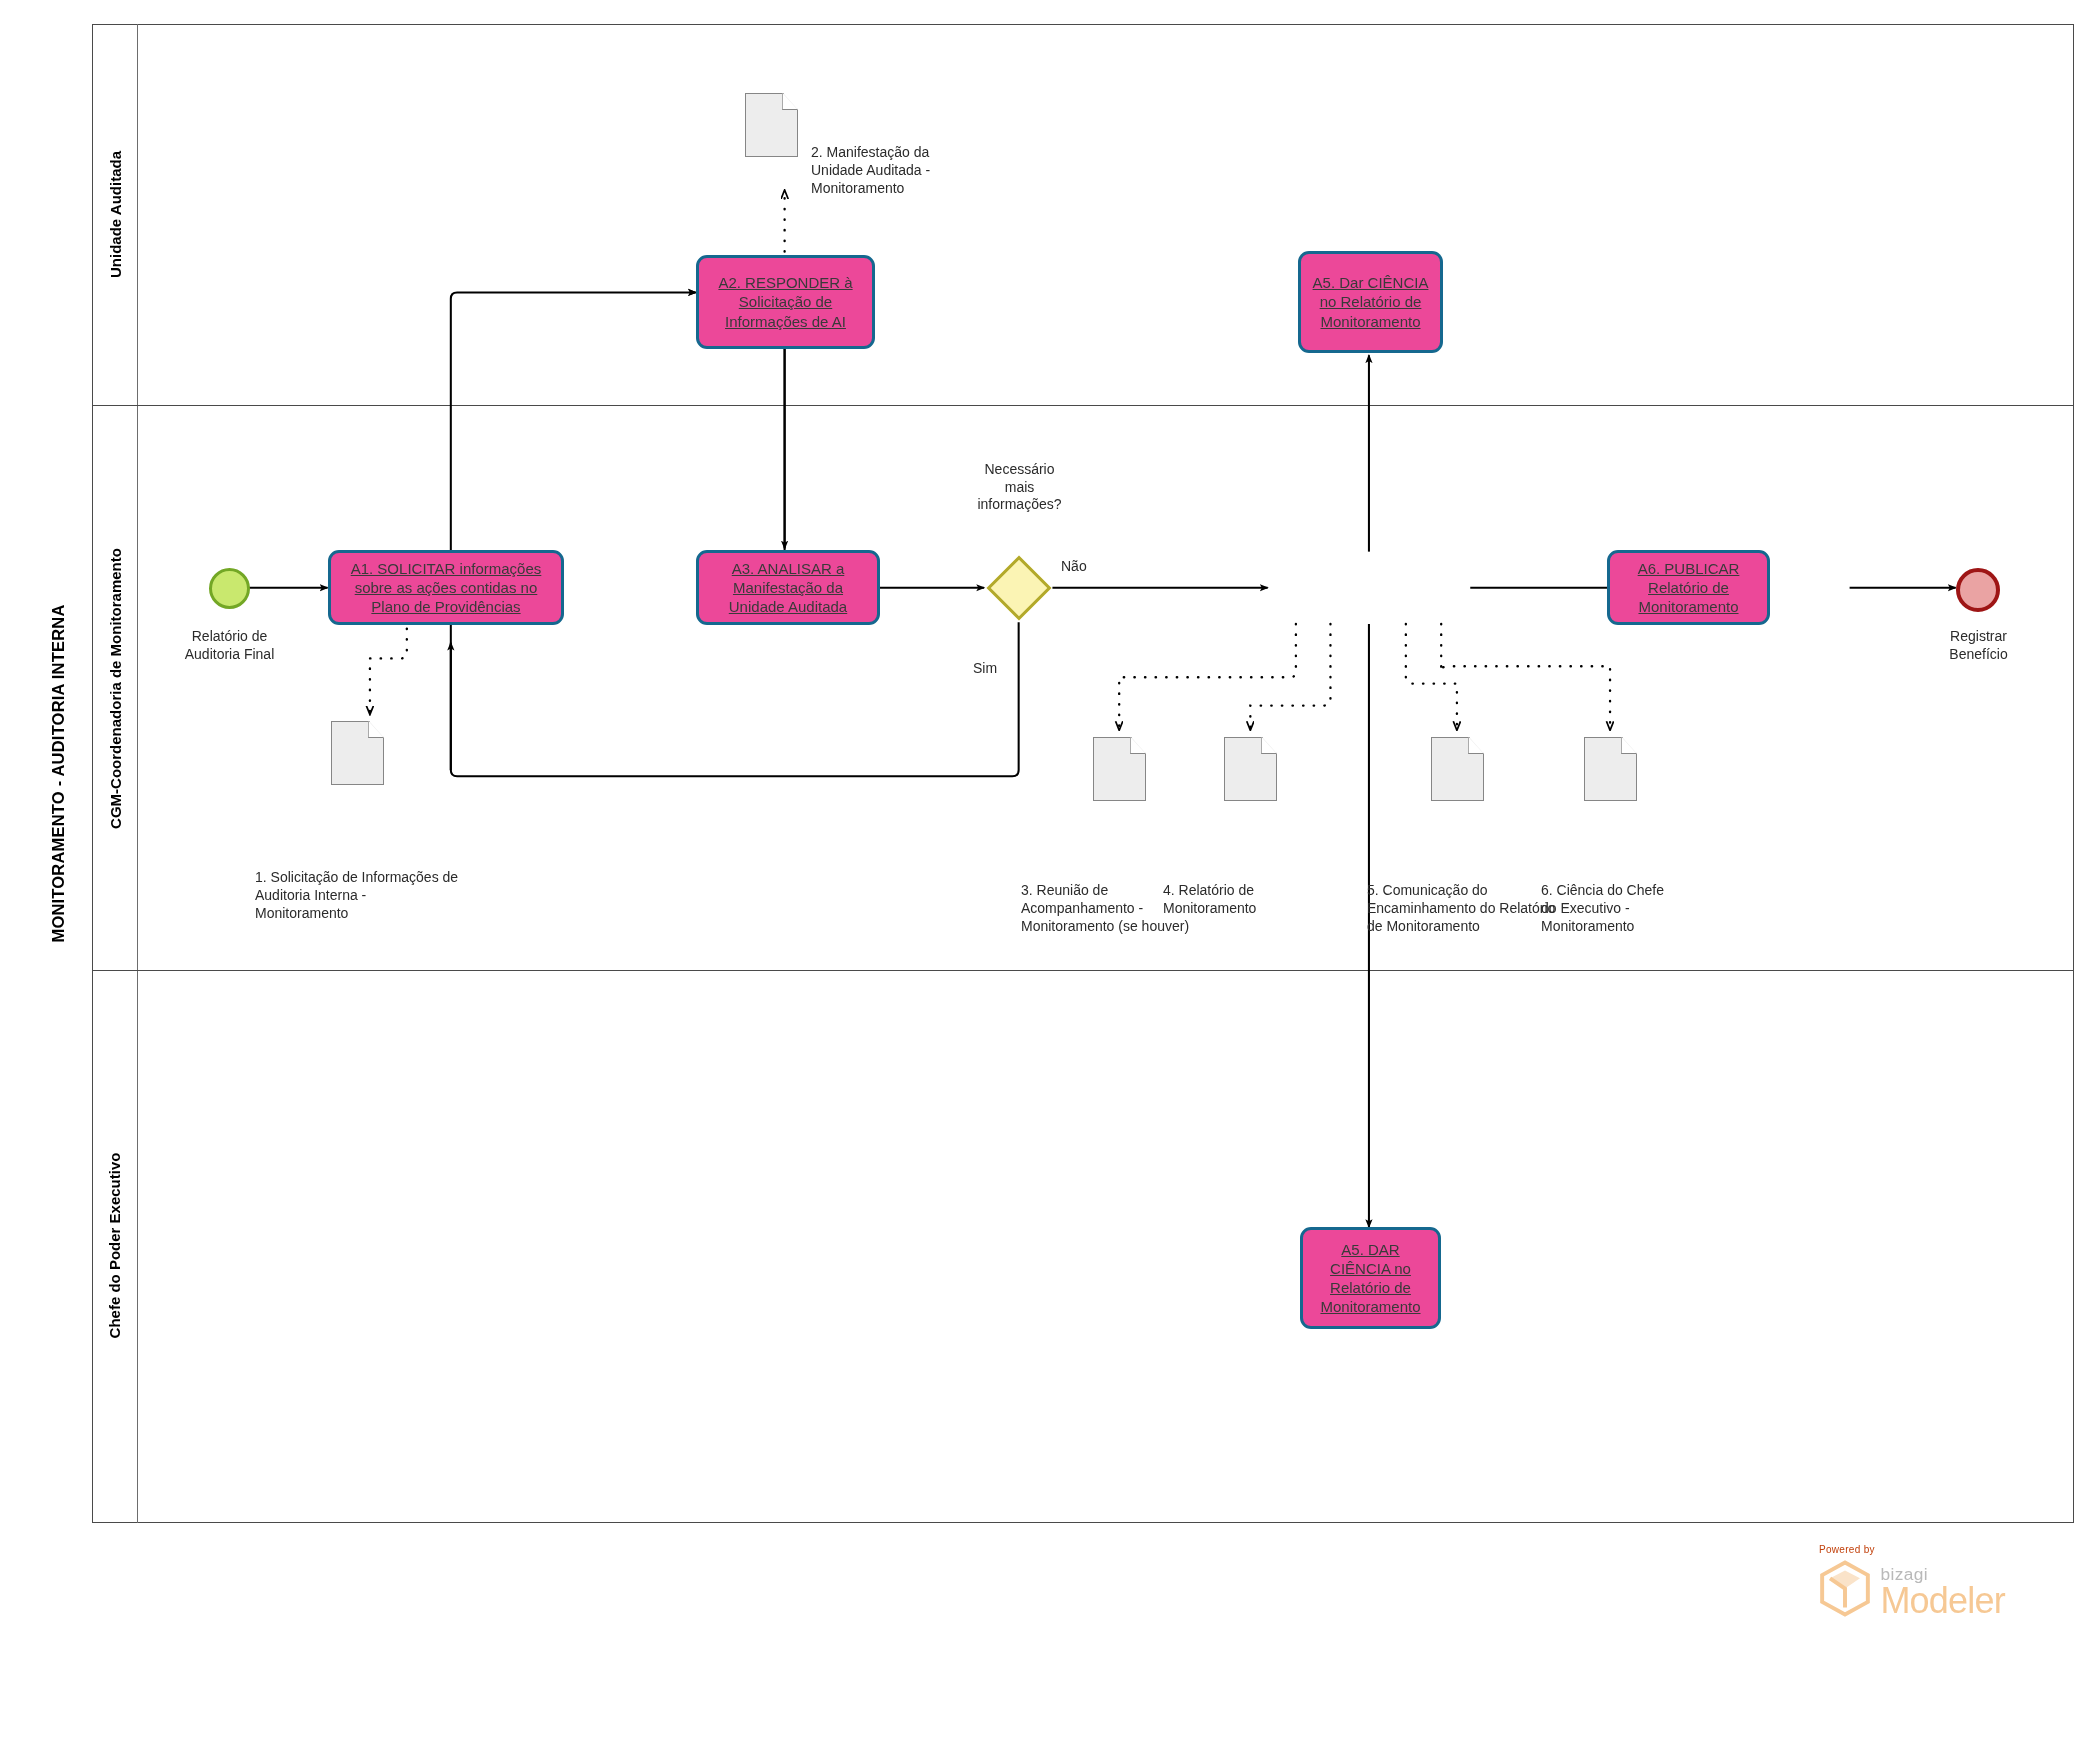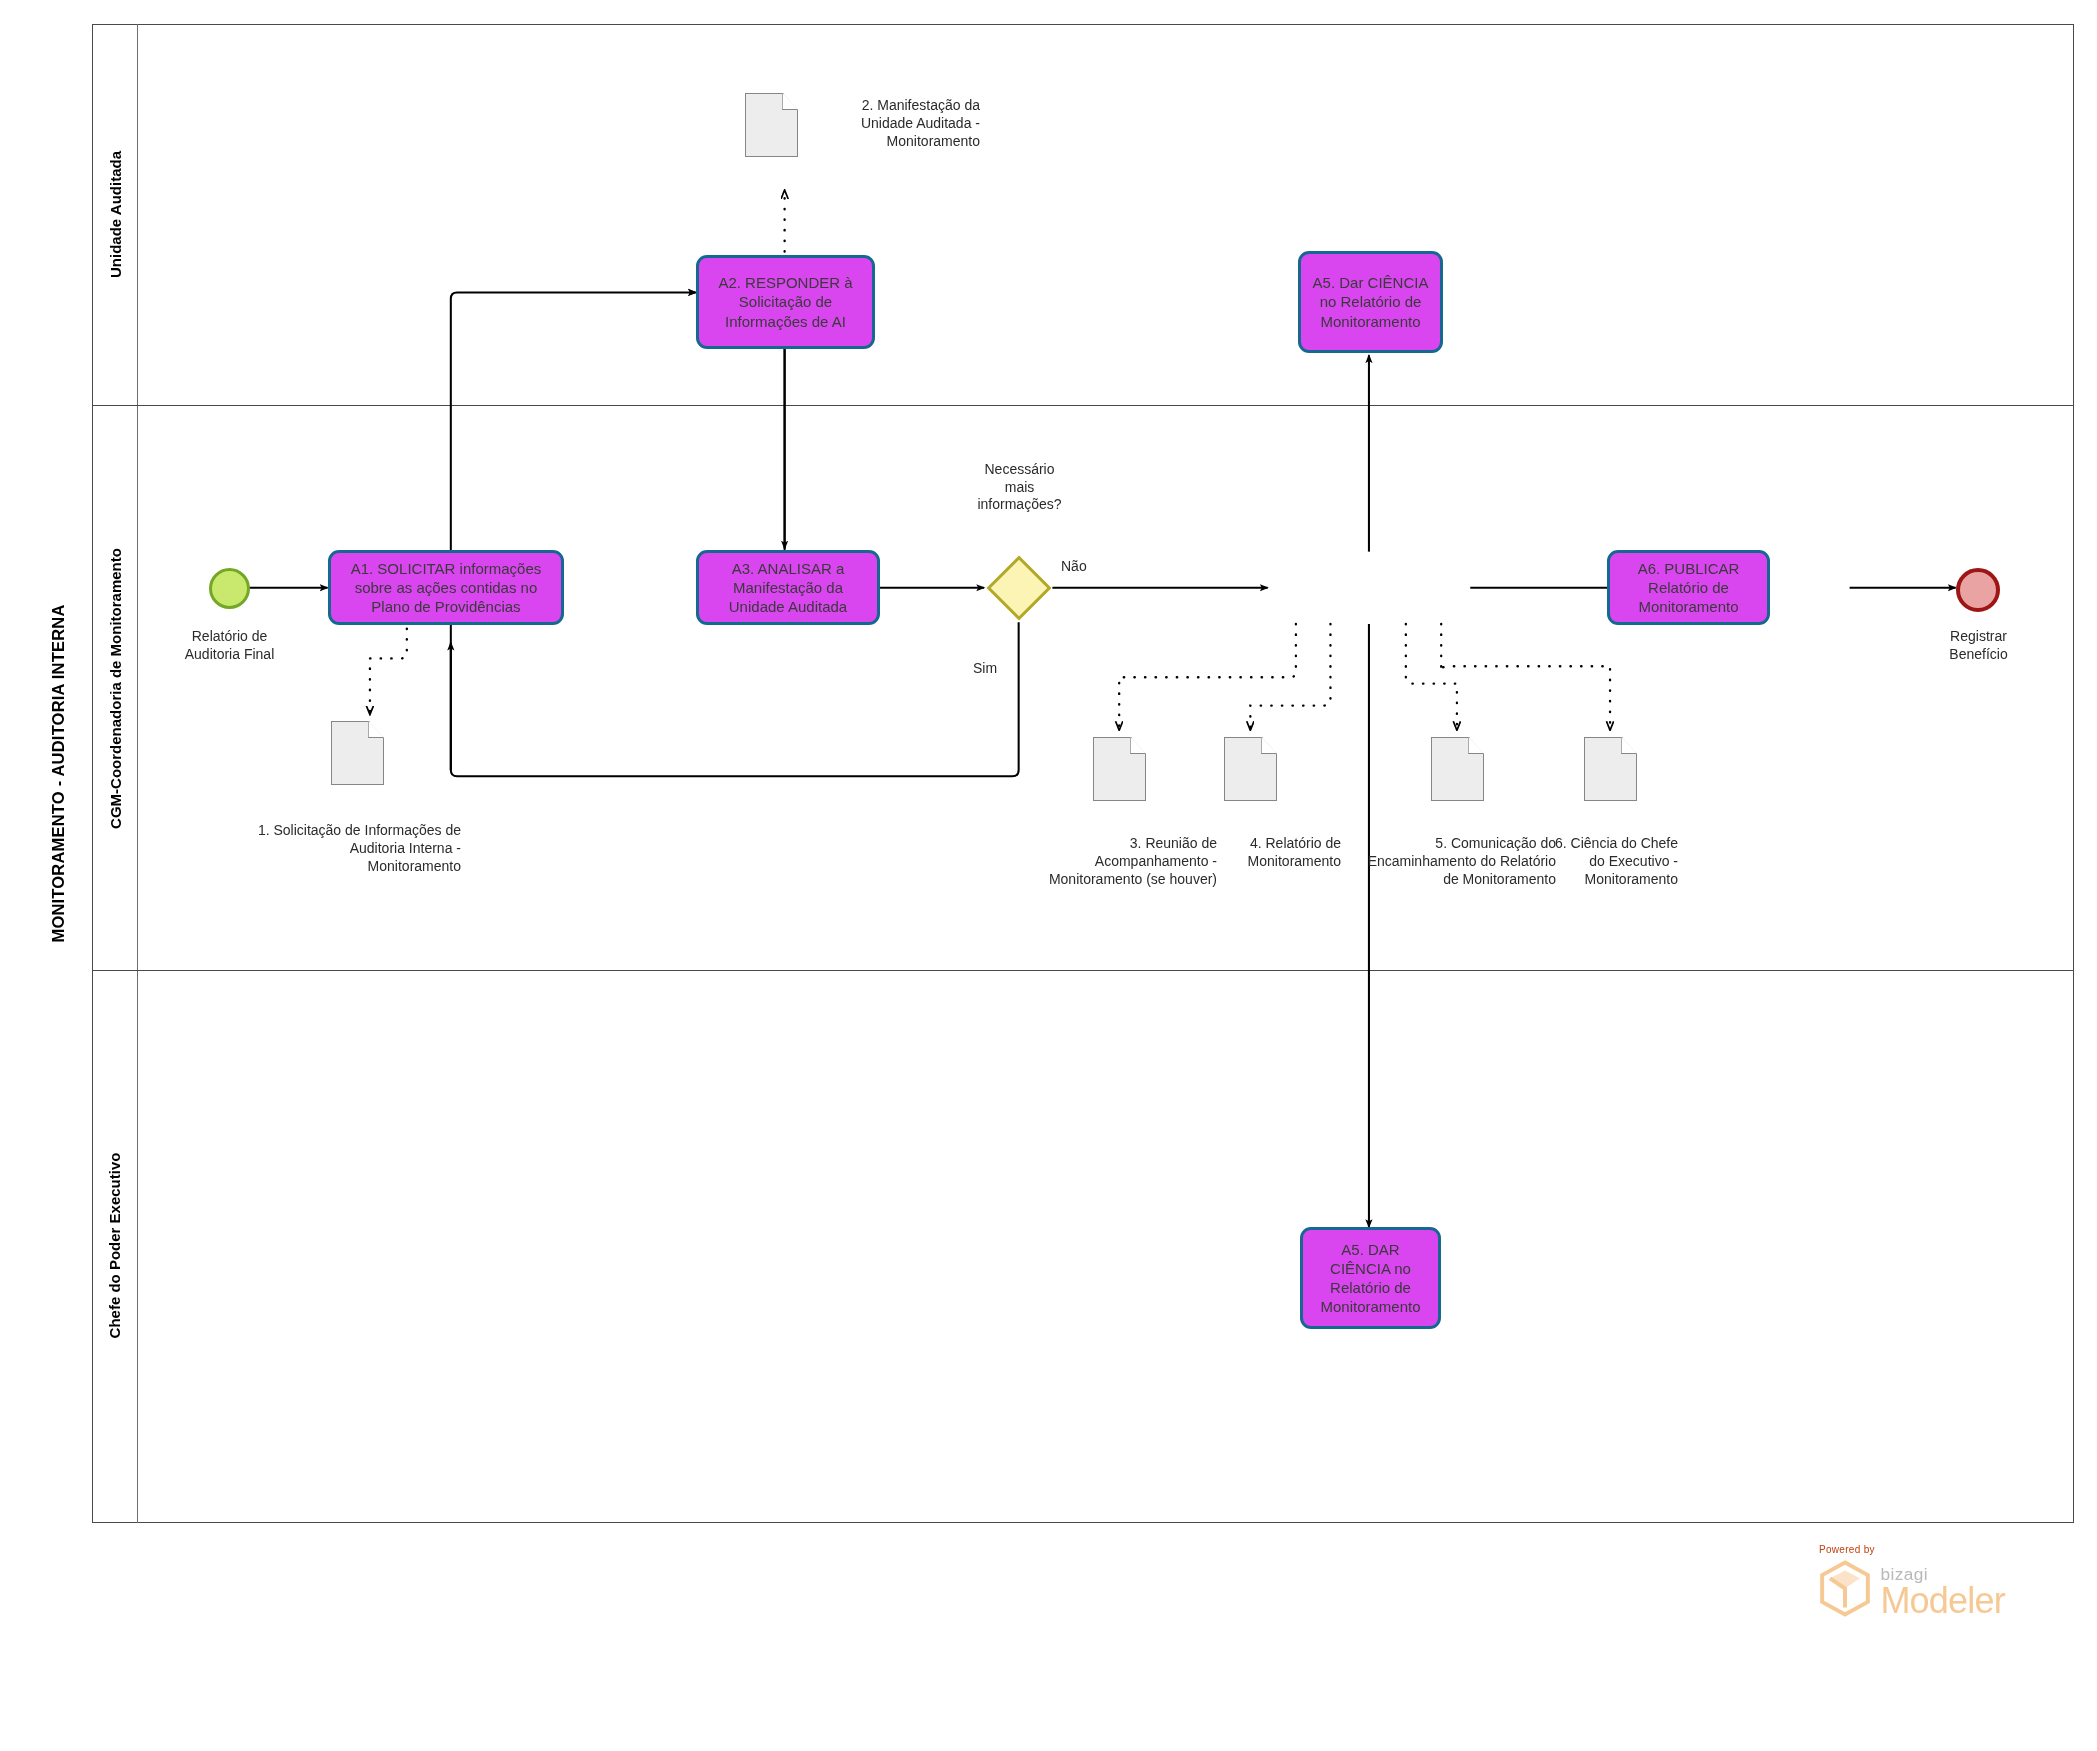--- a/index.html
+++ b/index.html
@@ -23,24 +23,24 @@
   .lane-label span{transform:rotate(-90deg);white-space:nowrap;
         font-weight:bold;font-size:15px;color:#000;}
 
   .lane-div{position:absolute;left:93px;width:1980px;height:0;
         border-top:1.6px solid #4a4a4a;}
   .lane-sep-v{position:absolute;left:137px;width:0;
         border-left:0.8px solid #6d6d6d;}
 
   
   .task{position:absolute;box-sizing:border-box;
-        background:#d946ef;border:3.1px solid #15688f;border-radius:11px;
+        background:#ec4899;border:3.1px solid #15688f;border-radius:11px;
         display:flex;align-items:center;justify-content:center;
         text-align:center;font-size:15px;line-height:1.28;color:#3a3a3a;
-        padding:3.1px 6.3px;}
+        padding:3.1px 6.3px;text-decoration:underline;}
 
   
   .event{position:absolute;border-radius:50%;box-sizing:border-box;}
   .ev-start{background:#c9e86e;border:3.1px solid #73a725;}
   .ev-end{background:#eaa3a3;border:4.7px solid #9e1515;}
   .ev-label{position:absolute;text-align:center;font-size:14px;
         line-height:1.25;color:#2b2b2b;}
 
   
   .gw{position:absolute;box-sizing:border-box;
@@ -51,22 +51,22 @@
 
   
   .doc{position:absolute;width:53px;height:64px;}
   .doc .body{position:absolute;left:0;top:0;width:53px;height:64px;
       background:#ededed;border:1.6px solid #868686;box-sizing:border-box;
       clip-path:polygon(0 0, 72% 0, 100% 26%, 100% 100%, 0 100%);}
   .doc .fold{position:absolute;right:0;top:0;width:15.7px;height:17.3px;
       background:#ffffff;border-left:1.6px solid #868686;border-bottom:1.6px solid #868686;
       box-sizing:border-box;
       clip-path:polygon(0 0, 100% 100%, 0 100%);}
-  .doc-label{position:absolute;text-align:right;font-size:14px;
-      line-height:1.3;color:#2b2b2b;}
+  .doc-label{position:absolute;text-align:left;font-size:14px;
+      line-height:1.3;color:#2b2b2b;margin-top:47px;}
 
   
   .flow{position:absolute;left:0;top:0;width:2097px;height:1752px;
         pointer-events:none;}
 
   
   .wm{position:absolute;left:1819px;top:1544px;width:236px;height:94px;}
   .wm .pb{font-size:10px;color:#c2410c;letter-spacing:0.3px;}
   .wm .row{display:flex;align-items:flex-end;gap:9.4px;margin-top:4.7px;}
   .wm .bz{font-size:17.3px;color:#b9b9b9;letter-spacing:0.4px;line-height:1;}

